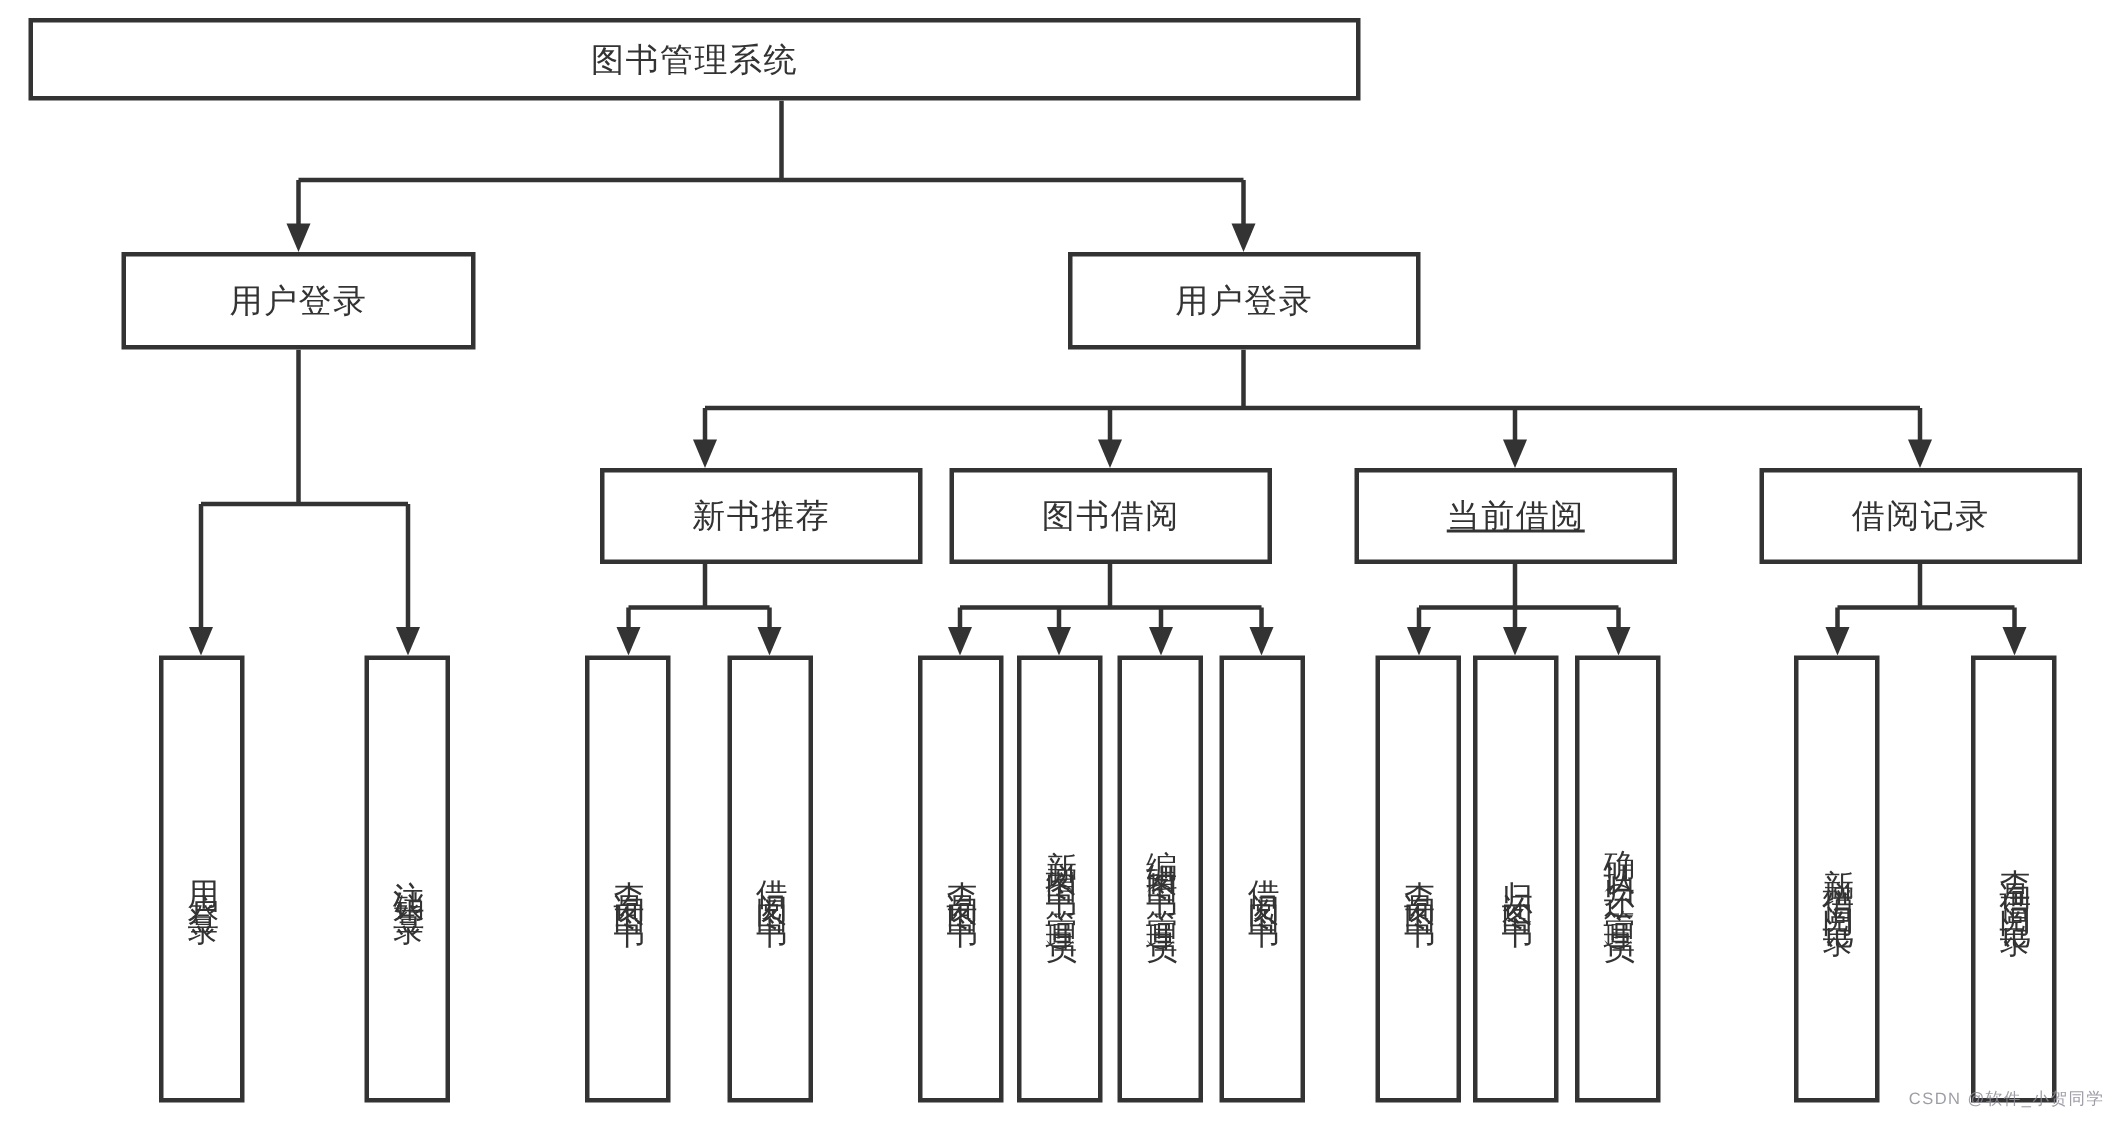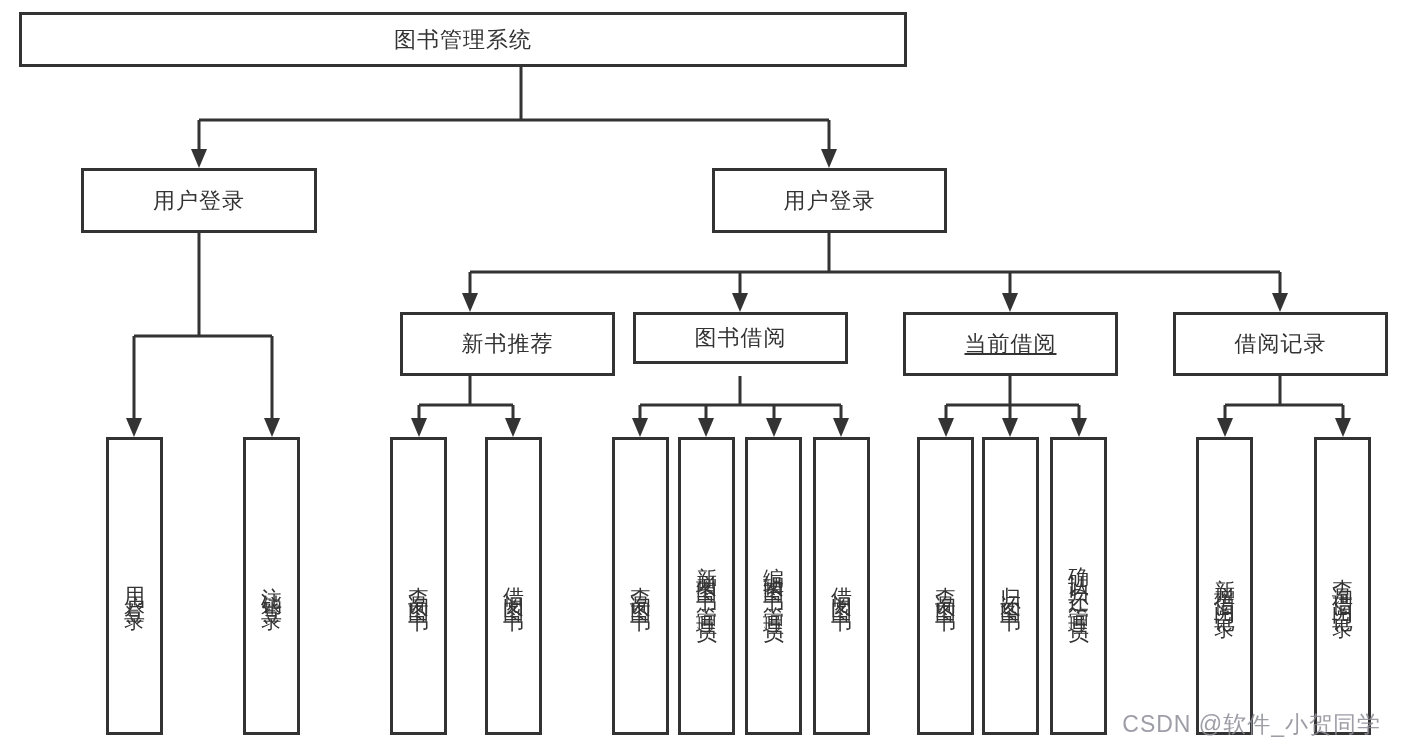--- a/index.html
+++ b/index.html
@@ -33,23 +33,23 @@
     writing-mode: vertical-rl;
     text-orientation: mixed;
     letter-spacing: 8px;
     font-size: 21px;
     top: 437px;
     width: 57px;
     height: 298px;
   }
   .watermark {
     position: absolute;
-    right: 24px;
+    right: 2px;
     bottom: 7px;
-    font-size: 23px;
+    font-size: 11px;
     color: rgba(140, 140, 150, 0.85);
     letter-spacing: 1px;
     white-space: nowrap;
   }
 </style>
 </head>
 <body>
 
 <div class="canvas">
 
@@ -92,21 +92,21 @@
       <polygon points="1335,418 1351,418 1343,437"></polygon>
     </g>
   </svg>
 
   <div class="node" style="left:19px; top:12px; width:888px; height:55px;">图书管理系统</div>
 
   <div class="node" style="left:81px; top:168px; width:236px; height:65px;">用户登录</div>
   <div class="node" style="left:712px; top:168px; width:235px; height:65px;">用户登录</div>
 
   <div class="node" style="left:363px; top:312px; width:215px; height:64px;margin-left:37px;">新书推荐</div>
-  <div class="node" style="left:633px; top:312px; width:215px; height:52px;">图书借阅</div>
+  <div class="node" style="left:633px; top:312px; width:215px; height:64px;">图书借阅</div>
   <div class="node" style="left:903px; top:312px; width:215px; height:64px;text-decoration:underline;">当前借阅</div>
   <div class="node" style="left:1173px; top:312px; width:215px; height:64px;">借阅记录</div>
 
   <div class="node leaf" style="left:106px;">用户登录</div>
   <div class="node leaf" style="left:243px;">注销登录</div>
 
   <div class="node leaf" style="left:390px;">查询图书</div>
   <div class="node leaf" style="left:485px;">借阅图书</div>
 
   <div class="node leaf" style="left:612px;">查询图书</div>

